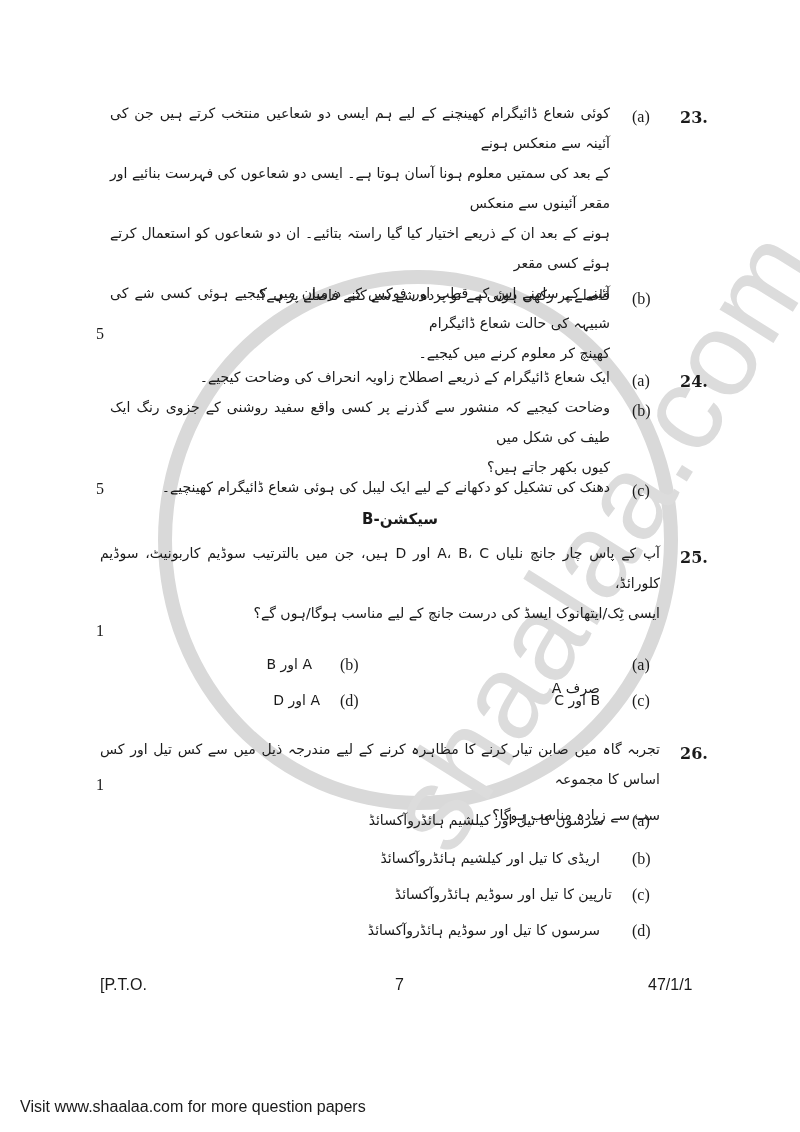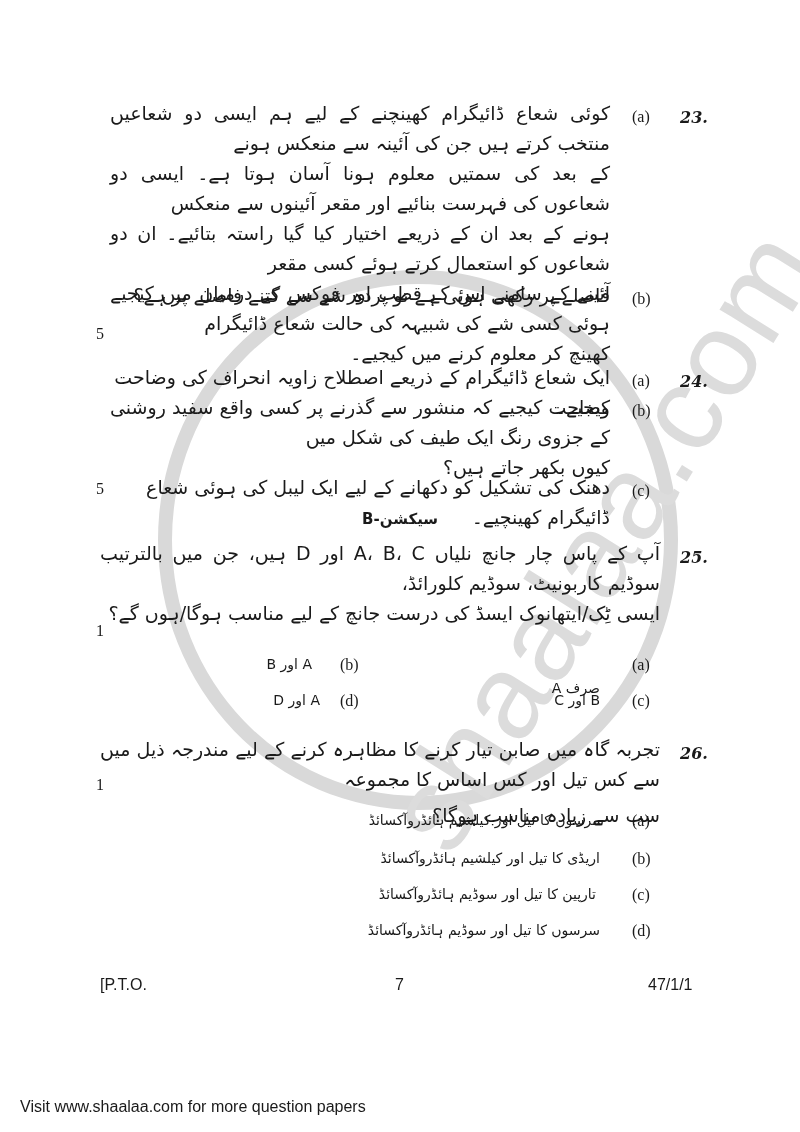--- a/index.html
+++ b/index.html
@@ -9,25 +9,25 @@
   }
   .watermark-circle {
     position: absolute; left: 158px; top: 270px; width: 520px; height: 540px;
     border: 14px solid #d9d9d9; border-radius: 50%; box-sizing: border-box; z-index: 0;
   }
   .watermark-text {
     position: absolute; left: 250px; top: 470px; font-family: "Liberation Sans", sans-serif;
     font-size: 120px; color: #dcdcdc; transform: rotate(-58deg); transform-origin: center;
     z-index: 0; letter-spacing: 2px; white-space: nowrap;
   }
-  .qnum { position: absolute; left: 680px; font-weight: bold; font-size: 16px; font-family: "DejaVu Serif", serif; font-style: italic; }
+  .qnum { position: absolute; left: 680px; font-weight: bold; font-size: 16px; font-family: "DejaVu Serif", serif; }
   .part { position: absolute; left: 632px; font-size: 16px; font-family: "Liberation Serif", serif; }
   .urdu {
     position: absolute; direction: rtl; text-align: right; font-family: "DejaVu Sans", sans-serif;
-    font-size: 19px; line-height: 30px; right: 190px; width: 500px;
+    font-size: 14px; line-height: 30px; right: 190px; width: 500px;
   }
   .urdu.justify { text-align: justify; text-align-last: right; }
   .marks { position: absolute; left: 96px; font-size: 16px; font-family: "Liberation Serif", serif; }
   .section-heading {
     position: absolute; left: 340px; top: 510px; width: 120px; text-align: center; direction: rtl;
     font-family: "DejaVu Sans", sans-serif; font-size: 15px; font-weight: bold;
   }
   .opt-label { position: absolute; font-size: 16px; font-family: "Liberation Serif", serif; }
   .opt-text { position: absolute; direction: rtl; font-family: "DejaVu Sans", sans-serif; font-size: 14px; white-space: nowrap; }
   .footer { position: absolute; top: 976px; font-family: "Liberation Sans", sans-serif; font-size: 16px; }
@@ -92,21 +92,21 @@
   <div>تجربہ گاہ میں صابن تیار کرنے کا مظاہرہ کرنے کے لیے مندرجہ ذیل میں سے کس تیل اور کس اساس کا مجموعہ</div>
   <div style="margin-top:6px;">سب سے زیادہ مناسب ہوگا؟</div>
 </div>
 <div class="marks" style="top:776px;">1</div>
 
 <div class="opt-label" style="left:632px; top:812px;">(a)</div>
 <div class="opt-text" style="right:196px; top:812px;">سرسوں کا تیل اور کیلشیم ہائڈروآکسائڈ</div>
 <div class="opt-label" style="left:632px; top:850px;">(b)</div>
 <div class="opt-text" style="right:200px; top:850px;">اریڈی کا تیل اور کیلشیم ہائڈروآکسائڈ</div>
 <div class="opt-label" style="left:632px; top:886px;">(c)</div>
-<div class="opt-text" style="right:204px; top:886px;">تارپین کا تیل اور سوڈیم ہائڈروآکسائڈ</div>
+<div class="opt-text" style="right:188px; top:886px;">تارپین کا تیل اور سوڈیم ہائڈروآکسائڈ</div>
 <div class="opt-label" style="left:632px; top:922px;">(d)</div>
 <div class="opt-text" style="right:200px; top:922px;">سرسوں کا تیل اور سوڈیم ہائڈروآکسائڈ</div>
 
 <div class="footer" style="left:100px;">[P.T.O.</div>
 <div class="footer" style="left:395px;">7</div>
 <div class="footer" style="left:648px;">47/1/1</div>
 
 <div class="visit">Visit www.shaalaa.com for more question papers</div>
 
 </body></html>

